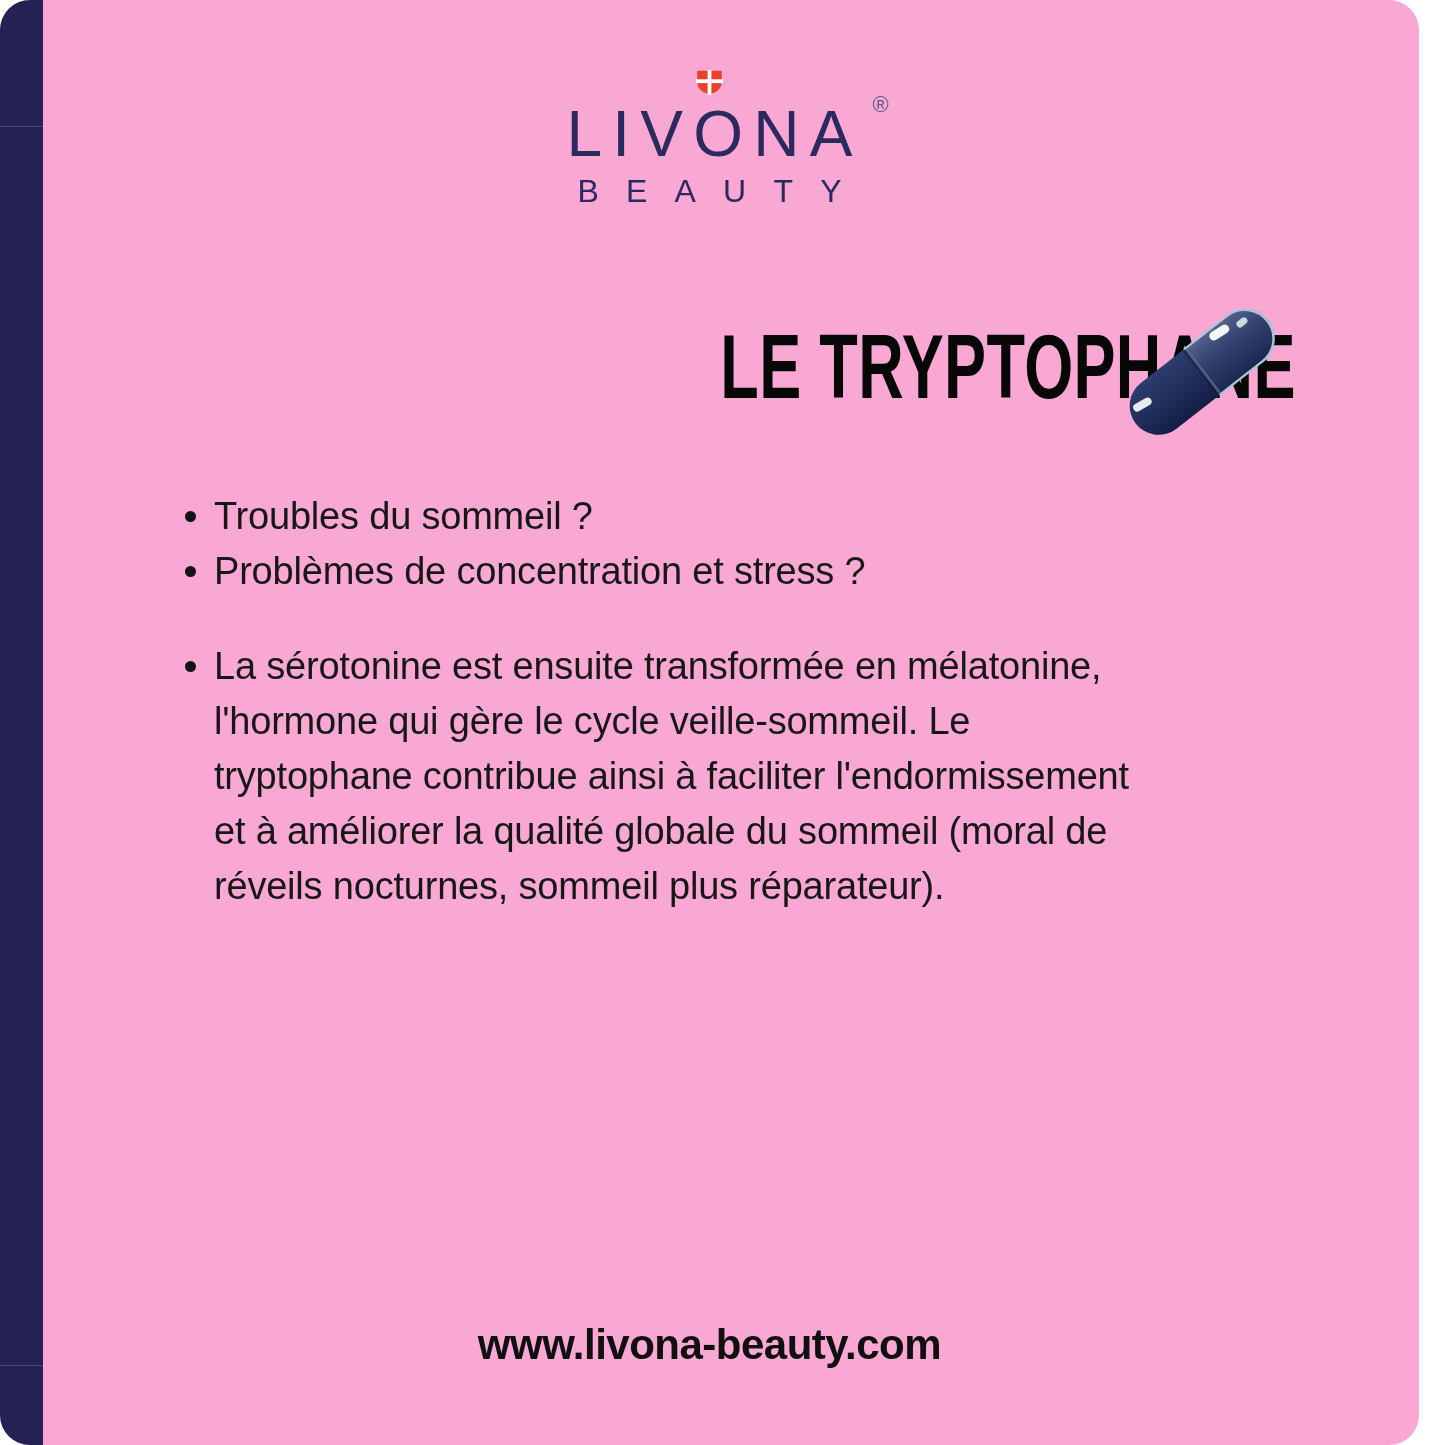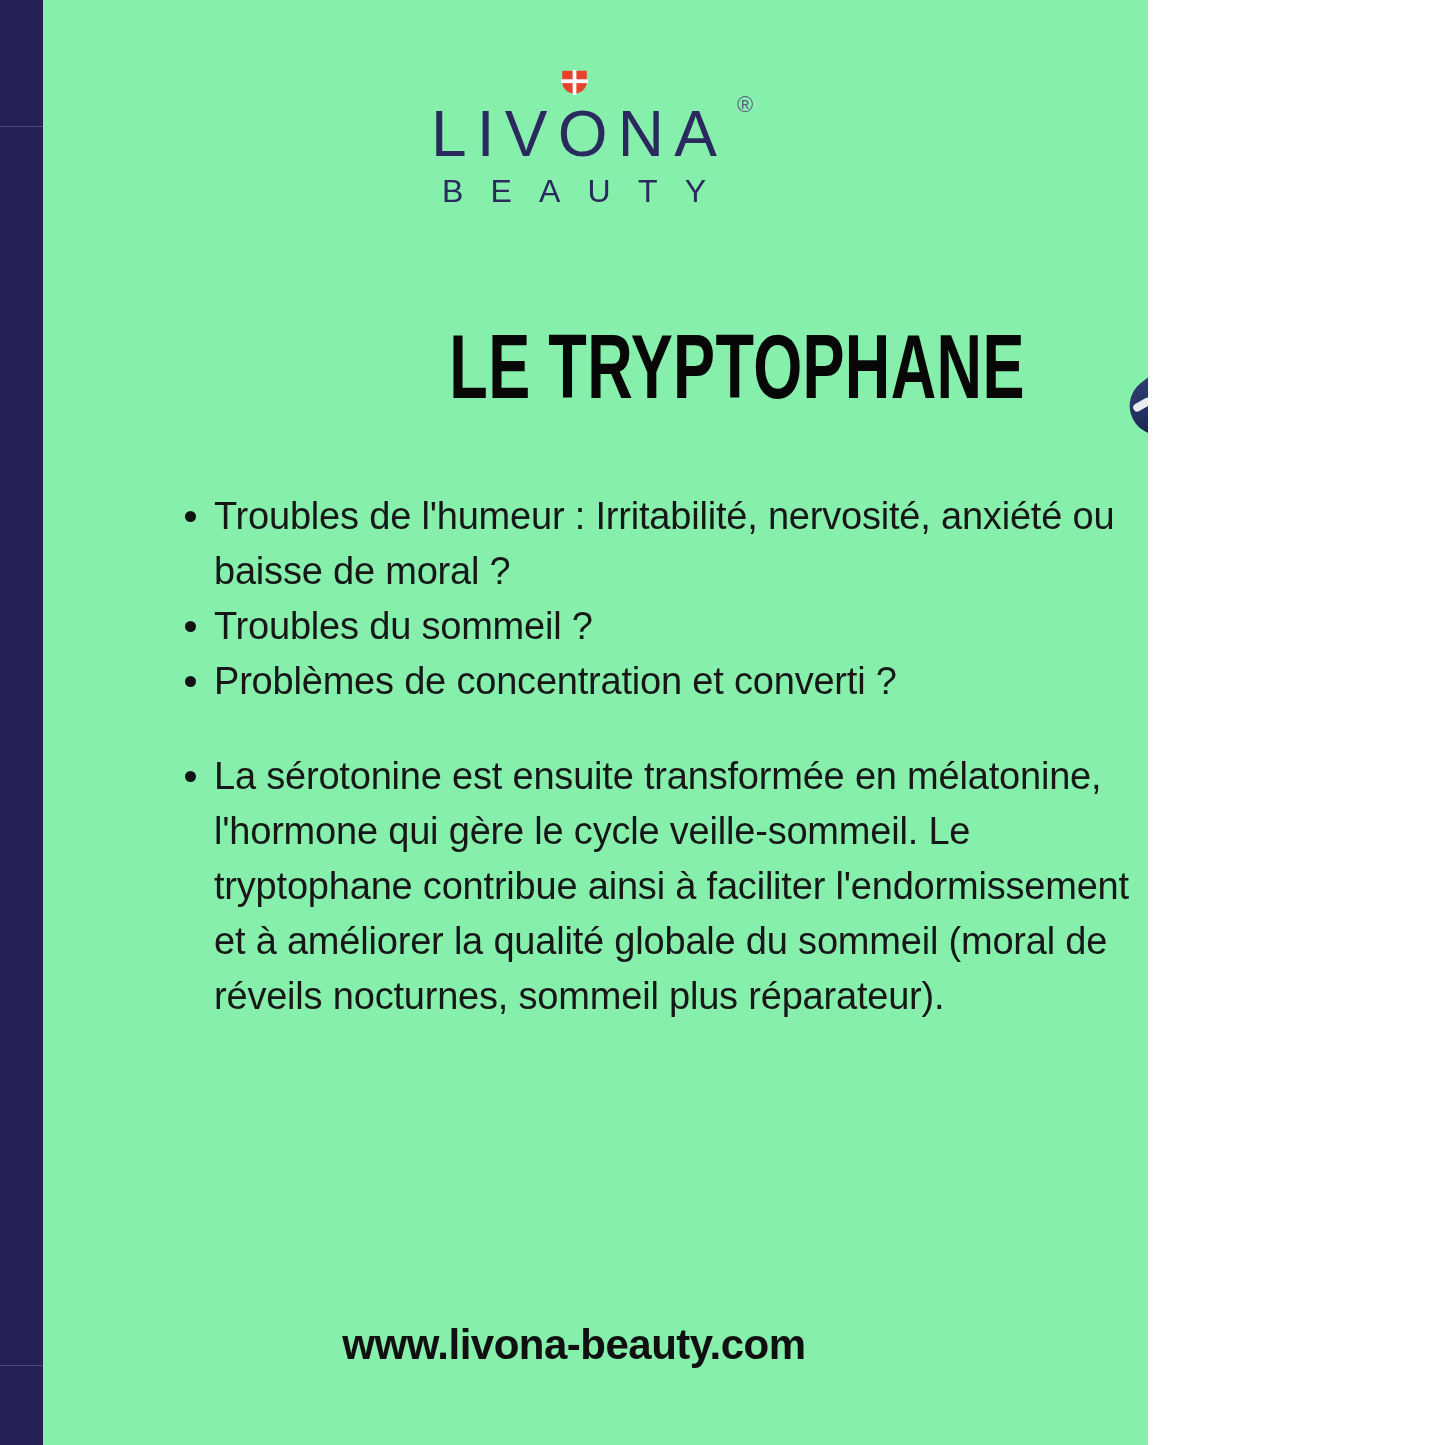--- a/index.html
+++ b/index.html
@@ -1,24 +1,25 @@
 <!DOCTYPE html>
 <html><head>
 <meta charset="utf-8">
 <style>
   html, body { margin: 0; padding: 0; background: #ffffff; }
   * { box-sizing: border-box; }
 
   .page {
     position: relative;
-    width: 1148px;
+    width: 1419px;
     height: 1445px;
-    background: #86efac;
+    background: #f9a8d4;
     font-family: "Liberation Sans", "DejaVu Sans", sans-serif;
     overflow: hidden;
+    border-radius: 30px;
   }
 
   
   .accent-bar {
     position: absolute;
     left: 0; top: 0;
     width: 43px; height: 1445px;
     background: #242155;
   }
   .accent-bar .seam {
@@ -182,24 +183,22 @@
       <path d="M86 1 H139 A29 29 0 0 1 139 59 H86 Z" fill="url(#gCap)" stroke="#a9c6d6" stroke-width="2.5"></path>
       <rect x="83" y="2" width="4" height="56" fill="#0e1737" opacity="0.65"></rect>
       <rect x="112" y="5" width="22" height="9" rx="4.5" fill="#ffffff" opacity="0.95" transform="rotate(6 123 9)"></rect>
       <rect x="141" y="12" width="12" height="7" rx="3.5" fill="#e8f1f7" opacity="0.85"></rect>
       <rect x="8" y="15" width="20" height="8" rx="4" fill="#ffffff" opacity="0.9" transform="rotate(8 18 19)"></rect>
     </svg>
   </div>
 
   <div class="content">
     <ul class="symptoms">
-      <li>Troubles de l'humeur : Irritabilité, nervosité, anxiété ou
-baisse de moral ?</li>
       <li>Troubles du sommeil ?</li>
-      <li>Problèmes de concentration et converti ?</li>
+      <li>Problèmes de concentration et stress ?</li>
     </ul>
     <ul class="benefits">
       <li>La sérotonine est ensuite transformée en mélatonine,
 l'hormone qui gère le cycle veille-sommeil. Le
 tryptophane contribue ainsi à faciliter l'endormissement
 et à améliorer la qualité globale du sommeil (moral de
 réveils nocturnes, sommeil plus réparateur).</li>
     </ul>
   </div>
 

